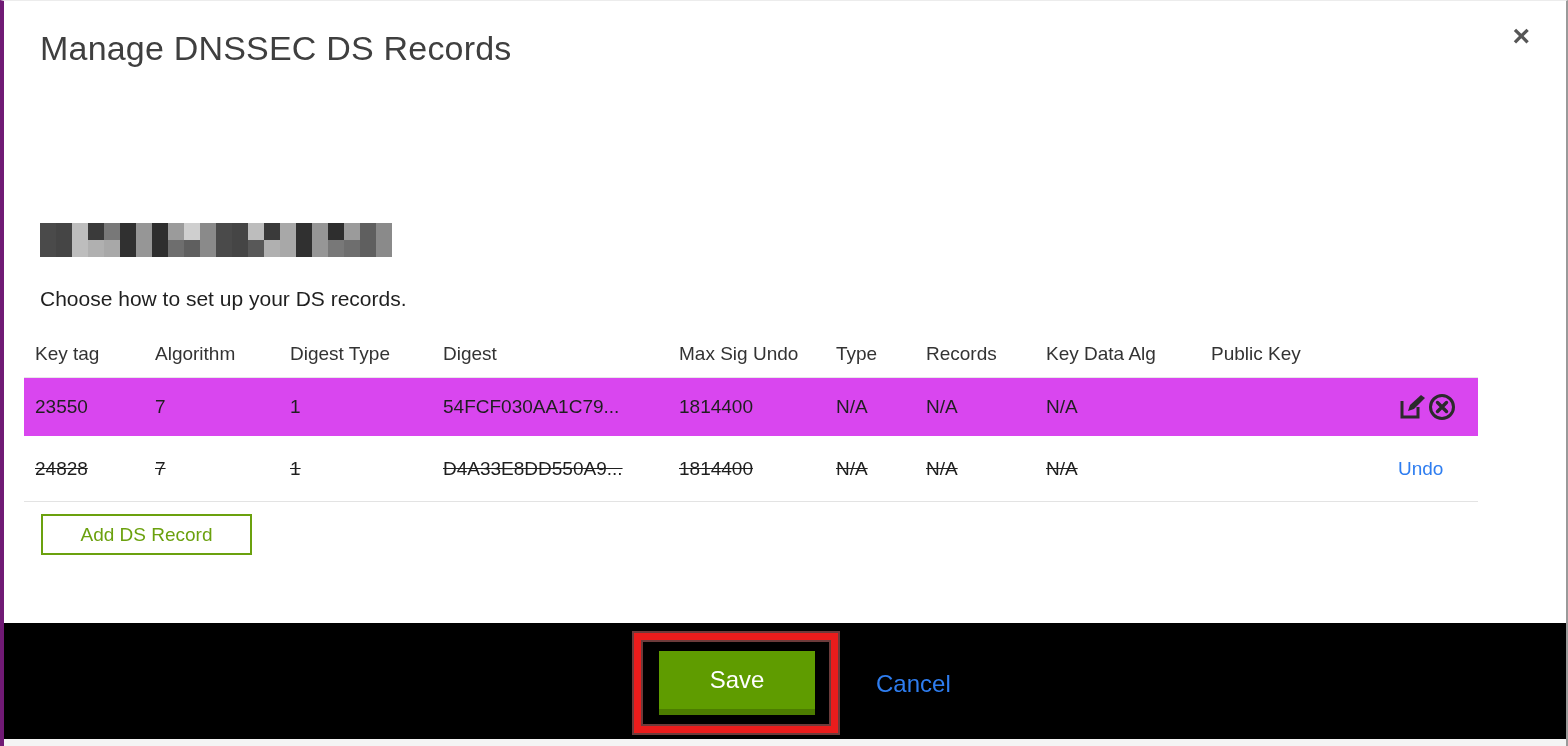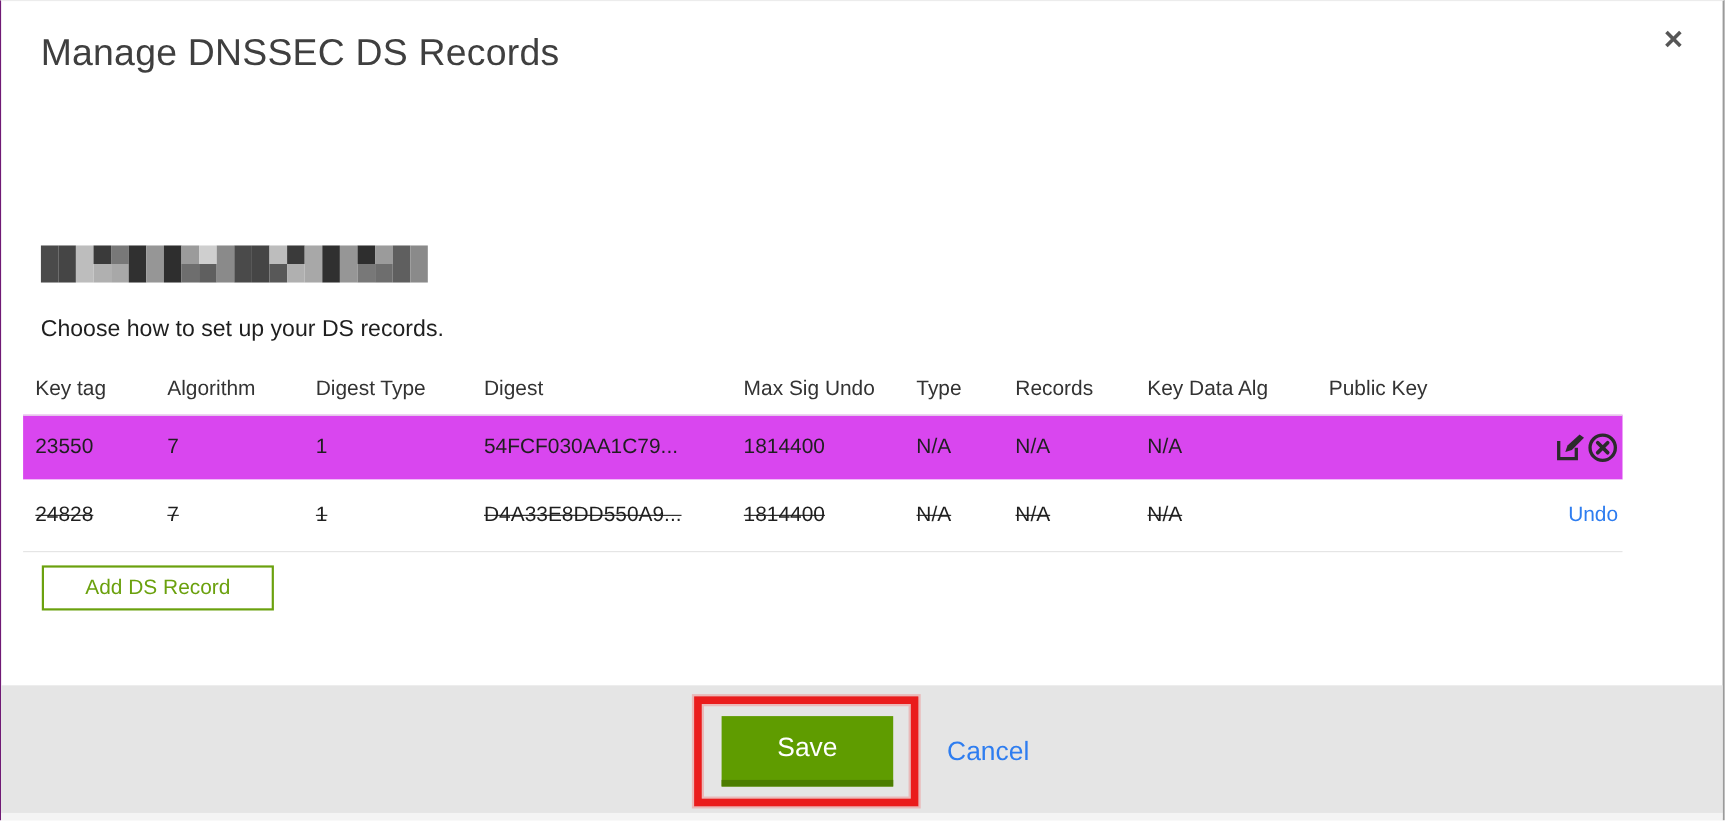--- a/index.html
+++ b/index.html
@@ -3,21 +3,21 @@
 <meta charset="utf-8">
 <style>
   * { margin:0; padding:0; box-sizing:border-box; }
   html,body { width:1568px; height:746px; }
   body {
     font-family:"Liberation Sans","DejaVu Sans",sans-serif;
     background:#ffffff; color:#222; overflow:hidden;
   }
   .modal {
     position:relative; width:1568px; height:746px; background:#fff;
-    border-top:1px solid #ececec; border-left:1px solid #701a75;
+    border-top:1px solid #ececec; border-left:4px solid #701a75;
     border-right:2px solid #9a9a9a;
   }
   
   .title {
     position:absolute; left:36px; top:28px;
     font-size:34px; font-weight:400; color:#3f3f3f; letter-spacing:0.2px;
   }
   .close-btn {
     position:absolute; right:36px; top:20px;
     font-size:30px; color:#565656; cursor:pointer; line-height:1; font-weight:600;
@@ -38,50 +38,50 @@
     display:grid;
     grid-template-columns:120px 135px 153px 236px 157px 90px 120px 165px 1fr 80px;
     align-items:center; padding-left:11px;
   }
   .thead { height:46px; color:#333; font-size:19px; }
   .tbody-row { height:59px; font-size:19px; color:#1f1f1f; }
   .row-active { background:#d946ef; border-top:1px solid #e7e7e7; }
   .row-deleted { background:#fff; border-bottom:1px solid #e3e3e3; height:66px; }
   .row-deleted .cell { text-decoration:line-through; }
   .cell { white-space:nowrap; overflow:hidden; }
-  .actions { display:flex; justify-content:flex-end; align-items:center; gap:2px; padding-right:4px; }
+  .actions { display:flex; align-items:center; gap:2px; padding-right:4px; }
   .icon-btn { width:28px; height:28px; cursor:pointer; display:inline-block; }
   .undo-link { color:#2e7df0; cursor:pointer; text-decoration:none; font-size:19px; }
   
   .add-btn {
     position:absolute; left:37px; top:513px; width:211px; height:41px;
     background:#fff; border:2px solid #6ba10e; color:#6ba10e;
     font-size:19px; font-family:inherit; cursor:pointer;
   }
   
   .footer {
     position:absolute; left:0; top:622px; width:100%; height:122px;
-    background:#e5e5e5; border-bottom:1px solid #c3c3c3;
+    background:#000000; border-bottom:1px solid #c3c3c3;
   }
   .below-footer {
     position:absolute; left:0; top:738px; width:100%; height:8px; background:#f4f4f4;
   }
   .annotation-box {
     position:absolute; left:630px; top:10px; width:204px; height:100px;
     border:7px solid #ea1c1c; box-shadow:0 0 0 2px rgba(240,130,130,0.45), inset 0 0 0 2px rgba(240,130,130,0.45);
     pointer-events:none;
   }
   .save-btn {
     position:absolute; left:655px; top:28px; width:156px; height:64px;
     background:#5f9c00; border:none; border-bottom:6px solid #4c7d00;
     color:#fff; font-size:24px; font-family:inherit; cursor:pointer;
   }
   .cancel-link {
-    position:absolute; left:860px; top:47px; font-size:24px;
-    color:#2e7df0; cursor:pointer; text-decoration:none;
+    position:absolute; left:836px; top:47px; font-size:24px;
+    color:#2e7df0; cursor:pointer; text-decoration:none;padding-left:36px;
   }
 </style>
 </head>
 <body>
 
 <div class="modal">
 
   <div class="title">Manage DNSSEC DS Records</div>
   <div class="close-btn">×</div>
 

